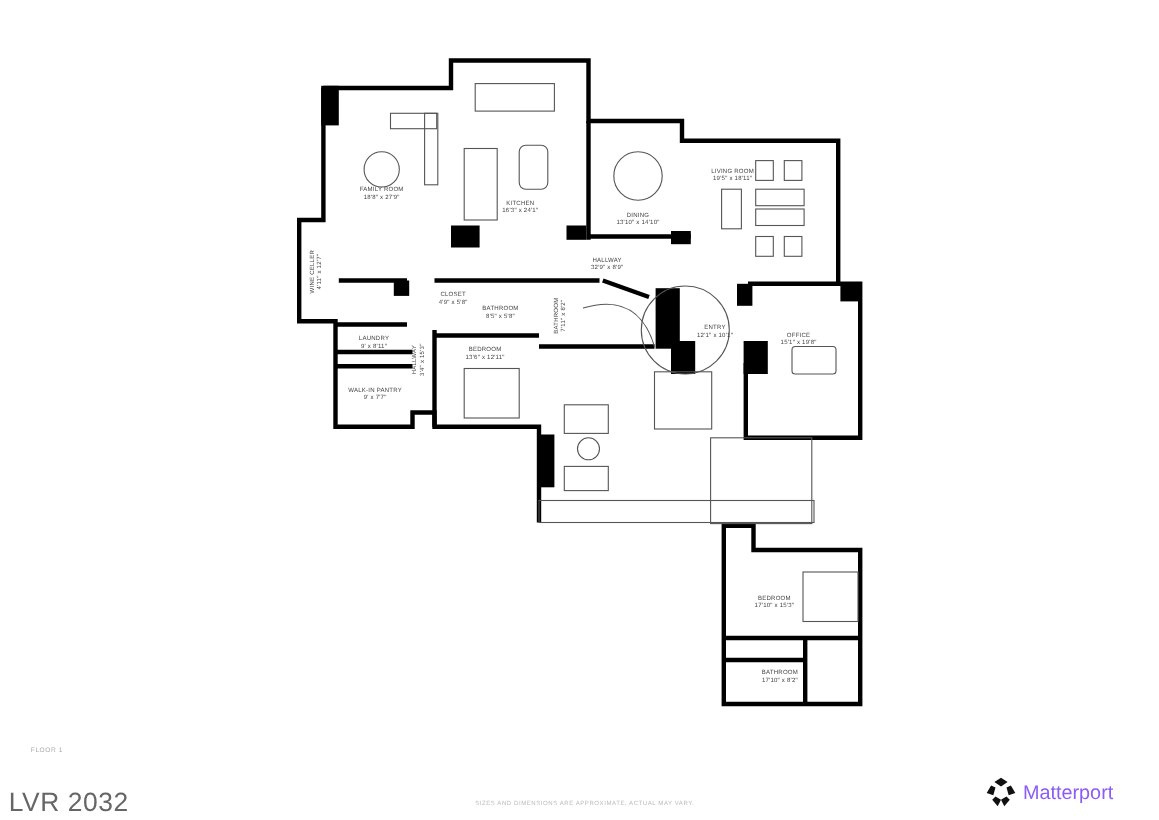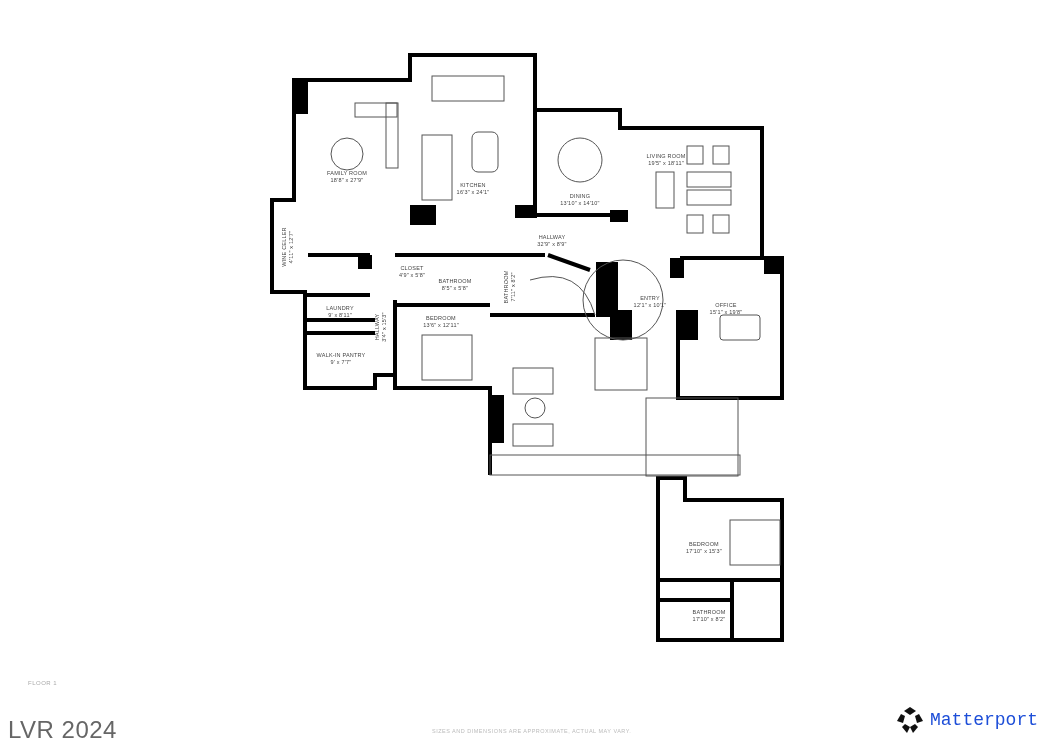--- a/index.html
+++ b/index.html
@@ -4,21 +4,21 @@
 <style>
   html,body{margin:0;padding:0;background:#fff;}
   body{width:1054px;height:745px;position:relative;overflow:hidden;font-family:"Liberation Sans",sans-serif;}
   #plan{position:absolute;left:0;top:0;width:1054px;height:745px;}
   .lbl{position:absolute;font-size:5.5px;color:#444;text-align:center;line-height:7px;letter-spacing:0.2px;white-space:nowrap;transform:translateX(-50%);}
   .lbl.rot{transform:translateX(-50%) rotate(-90deg);}
   .floor{position:absolute;left:28px;top:680px;font-size:6px;color:#aaa;letter-spacing:0.5px;}
   .lvr{position:absolute;left:8px;top:716px;font-size:24px;color:#666;letter-spacing:0.5px;}
   .disc{position:absolute;left:432px;top:728px;font-size:5.5px;color:#bbb;letter-spacing:0.5px;}
   .mp{position:absolute;left:896px;top:706px;display:flex;align-items:center;gap:6px;}
-  .mp-text{font-family:Liberation Mono, monospace;font-size:18px;color:#1d4ed8;}
+  .mp-text{font-family:Liberation Sans, sans-serif;font-size:18px;color:#8b5cf6;}
 </style>
 </head>
 <body>
 
 <svg id="plan" viewBox="0 0 1054 745" xmlns="http://www.w3.org/2000/svg">
   <g fill="none" stroke="#000" stroke-width="4" stroke-linejoin="miter">
 
     <path d="M294 80 L410 80 L410 55 L535 55 L535 110 L620 110 L620 128 L695 128 L762 128 L762 258"></path>
     <path d="M294 80 L294 200 L272 200 L272 292 L305 292 L305 388 L375 388 L375 375 L395 375 L395 388 L490 388 L490 475"></path>
     <path d="M308 255 L370 255 M395 255 L545 255 M548 255 L590 270"></path>
@@ -136,21 +136,21 @@
 <div class="lbl" style="left:704px;top:541px">
     <div>BEDROOM</div>
     <div>17'10" x 15'3"</div>
   </div>
 <div class="lbl" style="left:709px;top:609px">
     <div>BATHROOM</div>
     <div>17'10" x 8'2"</div>
   </div>
 
 <div class="floor">FLOOR 1</div>
-<div class="lvr">LVR 2024</div>
+<div class="lvr">LVR 2032</div>
 <div class="disc">SIZES AND DIMENSIONS ARE APPROXIMATE, ACTUAL MAY VARY.</div>
 <div class="mp">
   <svg width="28" height="28" viewBox="0 0 28 28">
     <g fill="#111">
       <polygon points="14,1 20,5 14,9 8,5"></polygon>
       <polygon points="23,8 27,15 21,17 19,10"></polygon>
       <polygon points="22,21 17,27 14,21 19,18"></polygon>
       <polygon points="6,21 11,27 14,21 9,18"></polygon>
       <polygon points="5,8 1,15 7,17 9,10"></polygon>
     </g>

